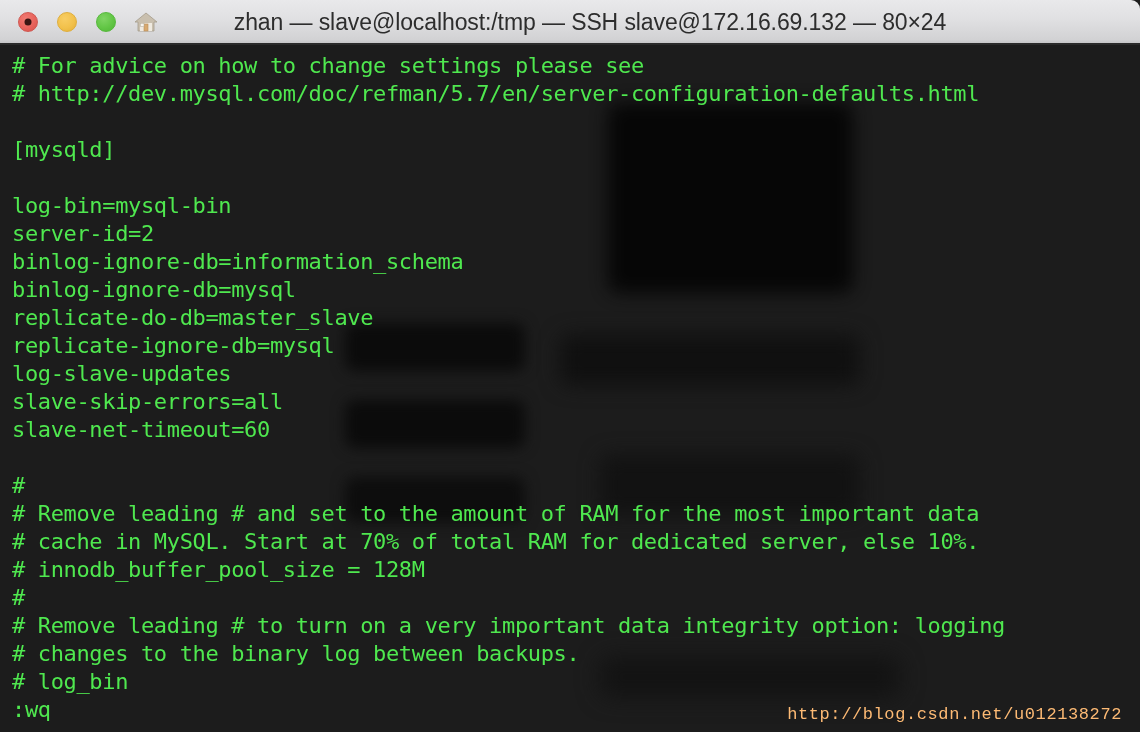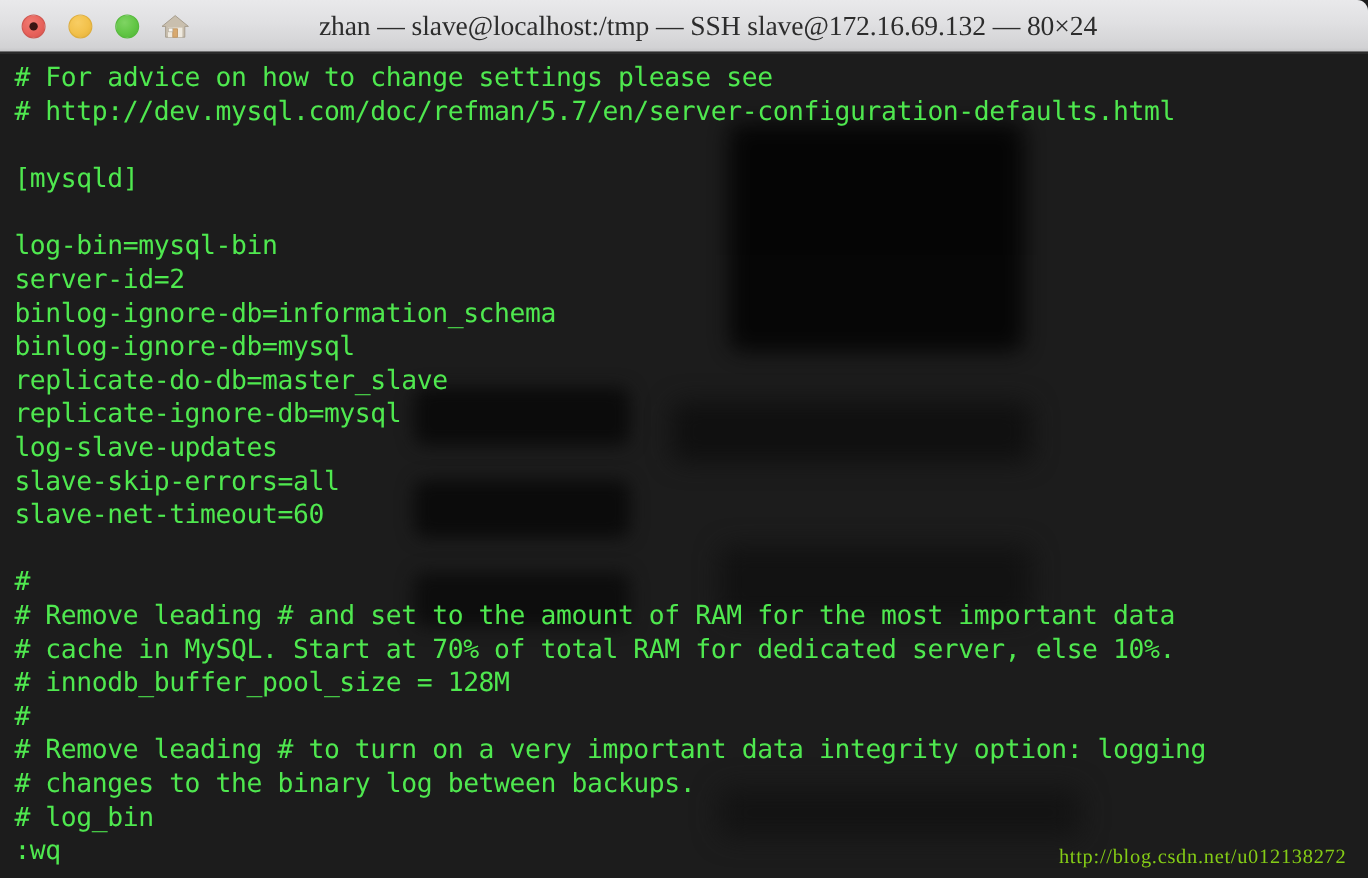--- a/index.html
+++ b/index.html
@@ -82,21 +82,21 @@
     width: 26px;
     height: 26px;
   }
 
   #title-text {
     position: absolute;
     left: 0; right: 0;
     top: 50%;
     transform: translateY(-50%);
     text-align: center;
-    font-family: Liberation Serif, serif;
+    font-family: Liberation Sans, sans-serif;
     font-size: 23px;
     color: #2d2d2d;
     letter-spacing: -0.1px;
     padding-left: 40px;
     white-space: nowrap;
   }
 
   
   #terminal {
     position: absolute;
@@ -139,24 +139,24 @@
     white-space: pre;
     letter-spacing: -0.35px;
     -webkit-font-smoothing: antialiased;
   }
   .line { height: 28px; }
 
   #watermark {
     position: absolute;
     right: 18px;
     bottom: 8px;
-    font-family: Liberation Serif, serif;
+    font-family: Liberation Mono, monospace;
     font-size: 17px;
     letter-spacing: 0.6px;
-    color: #84cc16;
+    color: #fdba74;
     white-space: nowrap;
   }
 </style>
 </head>
 <body>
 
 <div id="window">
 
   <div id="titlebar">
 

